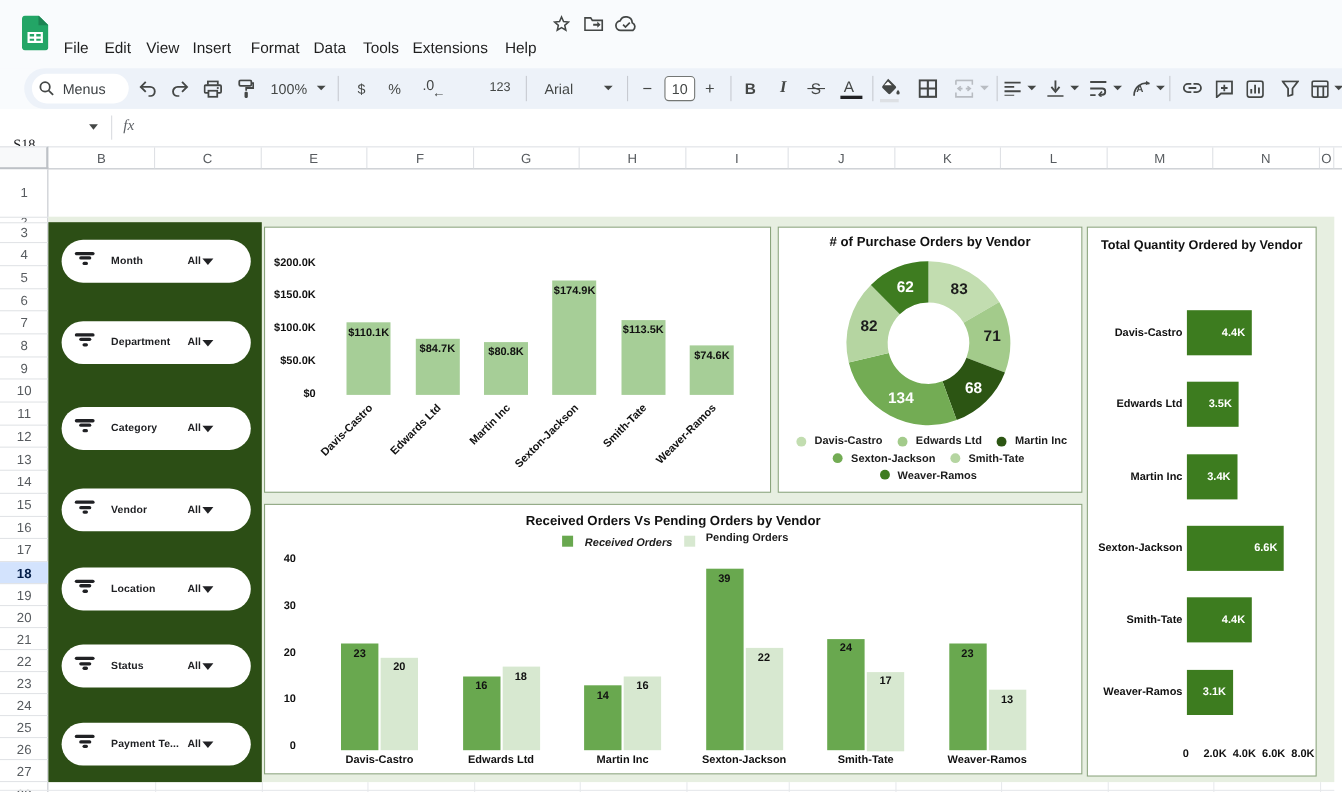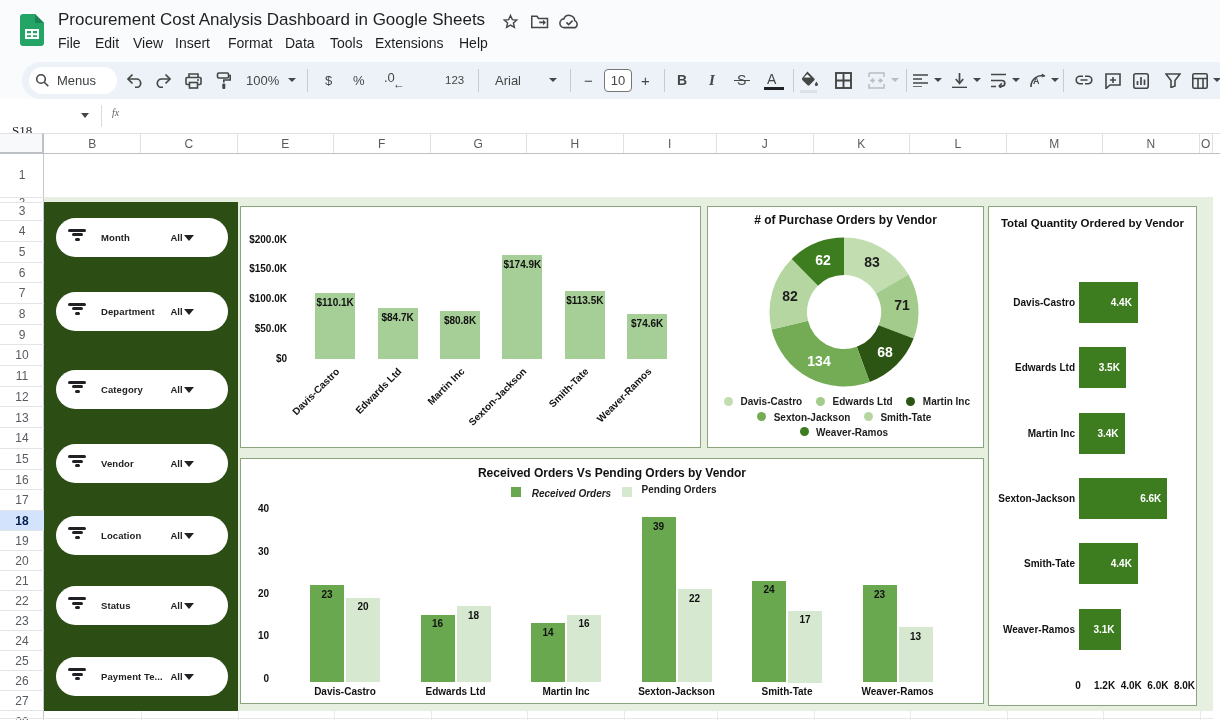--- a/index.html
+++ b/index.html
@@ -37,21 +37,20 @@
 <body>
 <div id="page">
 
   <div class="abs" id="hdr" style="left:0;top:0;width:1220px;height:62px;background:#f9fbfd;">
 
     <svg class="abs" style="left:20px;top:14px;" width="24" height="32" viewBox="0 0 24 32">
       <path d="M15 0 H3 C1.3 0 0 1.3 0 3 v26 c0 1.7 1.3 3 3 3 h18 c1.7 0 3-1.3 3-3 V9 L15 0 Z" fill="#23a566"></path>
       <path d="M15 0 l9 9 h-9 Z" fill="#1c8453"></path>
       <path d="M5 15 h14 v10 H5 Z M7 17 v2.2 h4 V17 Z m6 0 v2.2 h4 V17 Z m-6 4.2 v1.8 h4 v-1.8 Z m6 0 v1.8 h4 v-1.8 Z" fill="#fff" fill-rule="evenodd"></path>
     </svg>
-    <div class="abs" style="left:58px;top:10px;font-size:17px;color:#1f1f1f;">Procurement Cost Analysis Dashboard in Google Sheets</div>
 
     <svg class="abs ic" style="left:502px;top:13px;" width="17" height="17" viewBox="0 0 24 24">
         <path fill="none" stroke="#444746" stroke-width="2" d="M12 3.5l2.6 5.9 6.2.6-4.7 4.2 1.4 6.1L12 17l-5.5 3.3 1.4-6.1-4.7-4.2 6.2-.6z"></path>
       </svg>
 
     <svg class="abs ic" style="left:531px;top:14px;" width="18" height="15" viewBox="0 0 24 20">
         <path fill="none" stroke="#444746" stroke-width="2" d="M1 3 h7 l2 3 h12 v12 H1 Z"></path>
         <path fill="#444746" d="M11 10 h5 v-2.5 l4 3.7 -4 3.7 V12.4 h-5 Z"></path>
       </svg>
 
@@ -194,21 +193,21 @@
         <rect x="0.8" y="0.8" width="14.4" height="14.4" rx="1.5" fill="none" stroke="#444746" stroke-width="1.6"></rect>
         <path d="M0.8 5.5 h14.4 M6 5.5 V15.2 M11 5.5 V15.2" stroke="#444746" stroke-width="1.6"></path>
       </svg>
     <div class="abs" style="left:1191px;top:16px;width:0;height:0;border-left:4px solid transparent;border-right:4px solid transparent;border-top:4.5px solid #444746;"></div>
   </div>
 
   <div class="abs" id="fbar" style="left:0;top:99px;width:1220px;height:34px;background:#fff;">
     <div class="abs" style="left:12px;top:24px;font-size:13px;color:#202124;font-family:Liberation Serif, serif;">S18</div>
     <div class="abs" style="left:81px;top:14px;width:0;height:0;border-left:4.5px solid transparent;border-right:4.5px solid transparent;border-top:5px solid #444746;"></div>
     <div class="abs" style="left:101px;top:6px;width:1px;height:22px;background:#dadce0;"></div>
-    <div class="abs" style="left:112px;top:8px;font-size:10px;font-style:italic;color:#5f6368;font-family:'Liberation Serif',serif;">fx</div>
+    <div class="abs" style="left:112px;top:8px;font-size:14px;font-style:italic;color:#5f6368;font-family:'Liberation Serif',serif;">fx</div>
   </div>
 
   <div class="abs" id="grid" style="left:0;top:133px;width:1220px;height:587px;background:#fff;">
 
     <div class="abs" id="colhdrs" style="left:0;top:0;width:1220px;height:21px;border-top:1px solid #dfe1e5;border-bottom:1px solid #bdc1c6;background:#fff;">
       <div class="colhdr" style="left:44.5px;width:96.5px;">B</div>
       <div class="colhdr" style="left:141px;width:96.5px;">C</div>
       <div class="colhdr" style="left:237.5px;width:96.5px;">E</div>
       <div class="colhdr" style="left:334px;width:96.5px;">F</div>
       <div class="colhdr" style="left:430.5px;width:96.5px;">G</div>
@@ -419,21 +418,21 @@
     <div class="bar" style="left:90.3px;top:270.9px;width:88px;height:41px;background:#3d7c1f;"></div>
     <div class="bar" style="left:90.3px;top:336.2px;width:58.6px;height:41px;background:#3d7c1f;"></div>
     <div class="bar" style="left:90.3px;top:401.5px;width:41.3px;height:41px;background:#3d7c1f;"></div>
     <div class="wlab" style="left:90.3px;top:89px;width:52.6px;text-align:right;">4.4K</div>
     <div class="wlab" style="left:90.3px;top:154.3px;width:40.6px;text-align:right;">3.5K</div>
     <div class="wlab" style="left:90.3px;top:219.6px;width:39.3px;text-align:right;">3.4K</div>
     <div class="wlab" style="left:90.3px;top:284.9px;width:82px;text-align:right;">6.6K</div>
     <div class="wlab" style="left:90.3px;top:350.2px;width:52.6px;text-align:right;">4.4K</div>
     <div class="wlab" style="left:90.3px;top:415.5px;width:35.3px;text-align:right;">3.1K</div>
     <div class="xlab" style="left:74px;top:471.5px;width:30px;">0</div>
-    <div class="xlab" style="left:100.6px;top:471.5px;width:30px;">1.2K</div>
+    <div class="xlab" style="left:100.6px;top:471.5px;width:30px;">2.0K</div>
     <div class="xlab" style="left:127.2px;top:471.5px;width:30px;">4.0K</div>
     <div class="xlab" style="left:153.9px;top:471.5px;width:30px;">6.0K</div>
     <div class="xlab" style="left:180.5px;top:471.5px;width:30px;">8.0K</div>
   </div>
 
   <div class="abs chartbox" id="chart4" style="left:240px;top:458px;width:744px;height:246px;">
     <div class="ctitle" style="top:7px;">Received Orders Vs Pending Orders by Vendor</div>
     <div class="abs" style="left:270px;top:28px;width:10px;height:10px;background:#69a84f;"></div>
     <div class="abs leg" style="left:290.7px;top:28px;font-style:italic;">Received Orders</div>
     <div class="abs" style="left:381px;top:28px;width:10px;height:10px;background:#d7e8d0;"></div>

